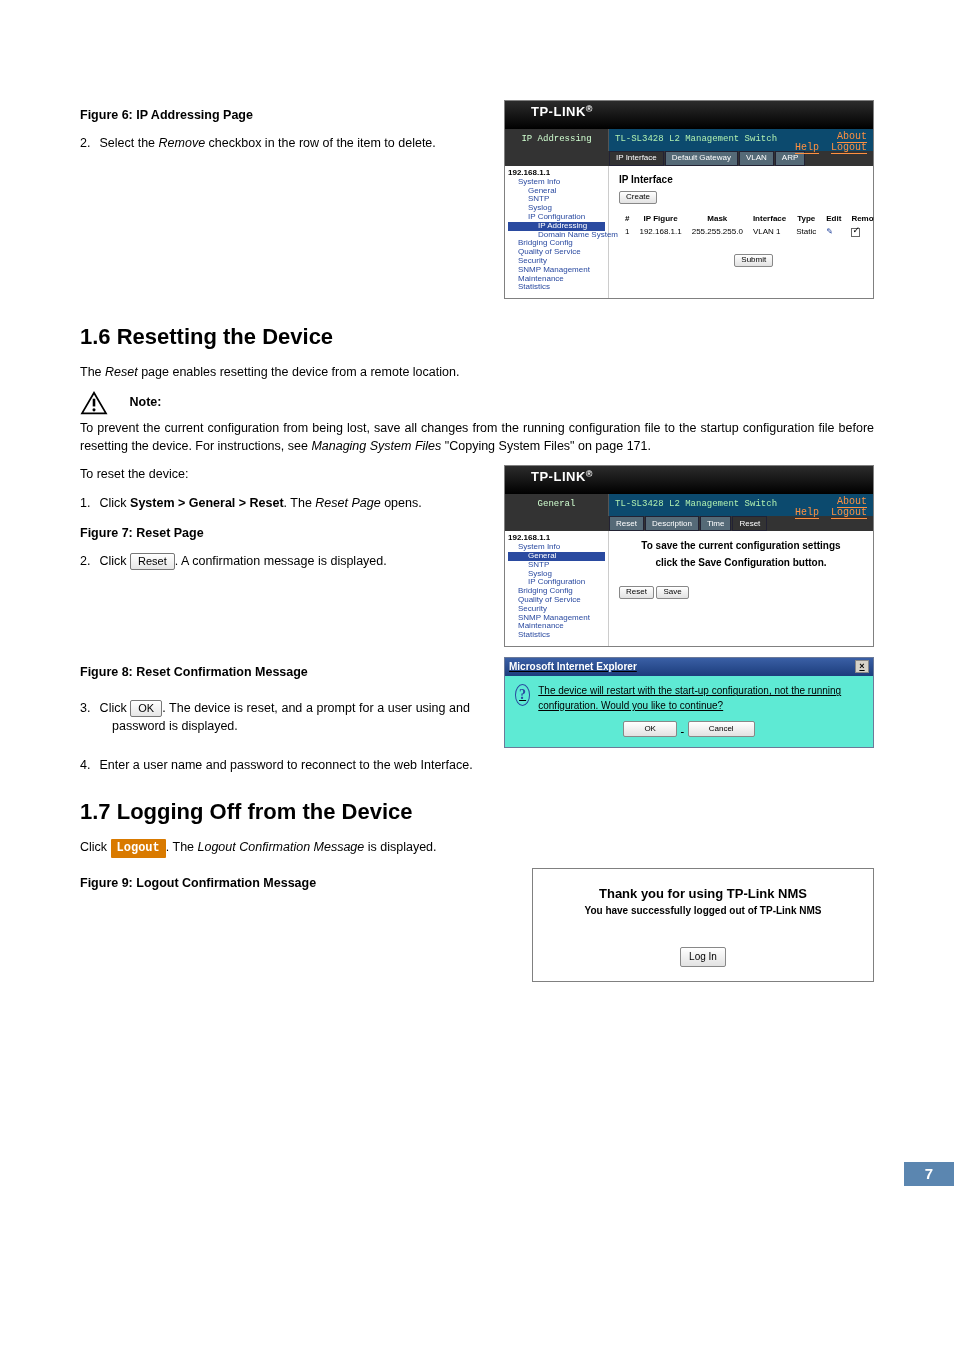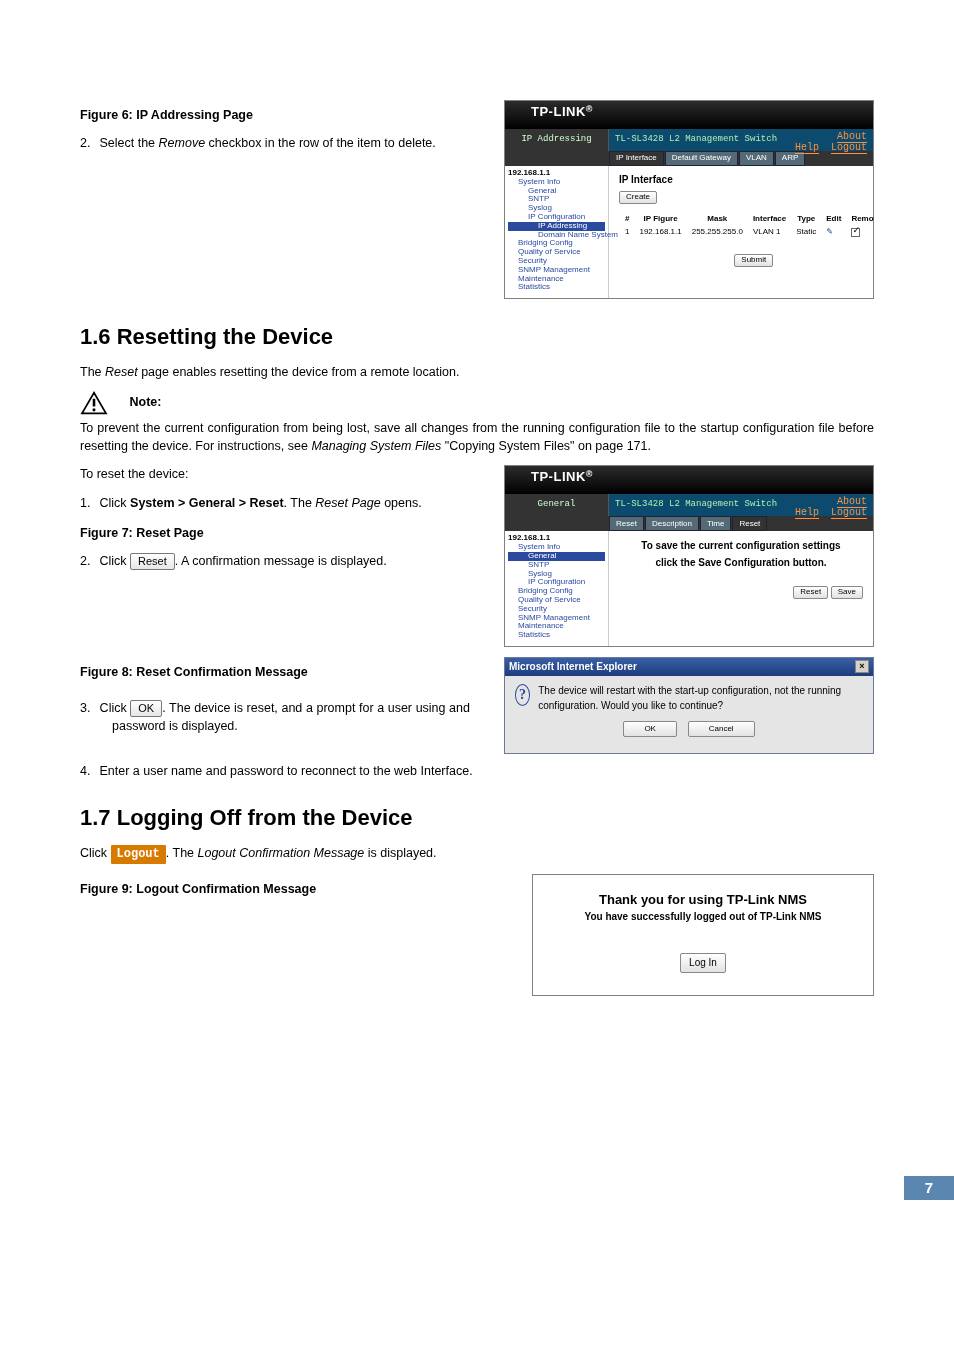--- a/index.html
+++ b/index.html
@@ -106,23 +106,24 @@
   }
   .shot-table { font-size: 8px; margin-top: 8px; }
   .shot-table th, .shot-table td { padding: 1px 4px; white-space: nowrap; }
   .pencil::before { content: "\270E"; color: #2a4aa0; }
   .cbx { width: 9px; height: 9px; border: 1px solid #666; display: inline-block; background: #fff; vertical-align: middle; }
   .cbx.checked::after { content: "\2713"; font-size: 9px; position: relative; top: -3px; left: 0; }
 
   
   .dlg {
     border: 1px solid #6b7a99;
-    background: #e5e5e5;
+    background: #5eead4;
     font-size: 10px;
-    padding-bottom: 16px;
+    padding-bottom: 10px;
+    text-decoration: underline;
   }
   .dlg-title {
     background: linear-gradient(#3a5fa5,#1c3d7c);
     color: #fff; font-size: 10px; font-weight: bold;
     padding: 2px 4px;
     display: flex; justify-content: space-between;
   }
   .dlg-title .x {
     background: #d6d2c8; color: #000; width: 14px; height: 13px;
     display: inline-flex; align-items:center; justify-content:center;
@@ -133,21 +134,21 @@
     width: 22px; height: 22px; border: 1px solid #2a4aa0; border-radius: 50%;
     display:flex;align-items:center;justify-content:center; color:#2a4aa0;
     font-weight:bold; font-size:14px; font-family: Georgia, serif;
   }
   .dlg-btns { text-align: center; }
   .dlg-btns .sbtn { padding: 1px 20px; margin: 0 4px; }
 
   
   .logout-box {
     border: 1px solid #808080;
-    padding: 16px 10px 22px 10px;
+    padding: 16px 10px 14px 10px;
     text-align: center;
     font-family: Arial, sans-serif;
     margin-left: 28px;
   }
   .logout-box .l1 { font-weight: bold; font-size: 13px; }
   .logout-box .l2 { font-weight: bold; font-size: 10px; margin-bottom: 28px; }
 
   
   .footer {
     position: relative;
@@ -325,21 +326,21 @@
           <span class="n">Bridging Config</span>
           <span class="n">Quality of Service</span>
           <span class="n">Security</span>
           <span class="n">SNMP Management</span>
           <span class="n">Maintenance</span>
           <span class="n">Statistics</span>
         </div>
         <div class="shot-main">
           <div class="reset-msg">To save the current configuration settings</div>
           <div class="reset-msg" style="margin-top:0">click the Save Configuration button.</div>
-          <div style="text-align:right;margin-top:18px">
+          <div style="text-align:left;margin-top:18px">
             <span class="sbtn">Reset</span>
             <span class="sbtn">Save</span>
           </div>
         </div>
       </div>
     </div>
   </div>
 </div>
 
 <div class="two-col" style="margin-top:10px">

